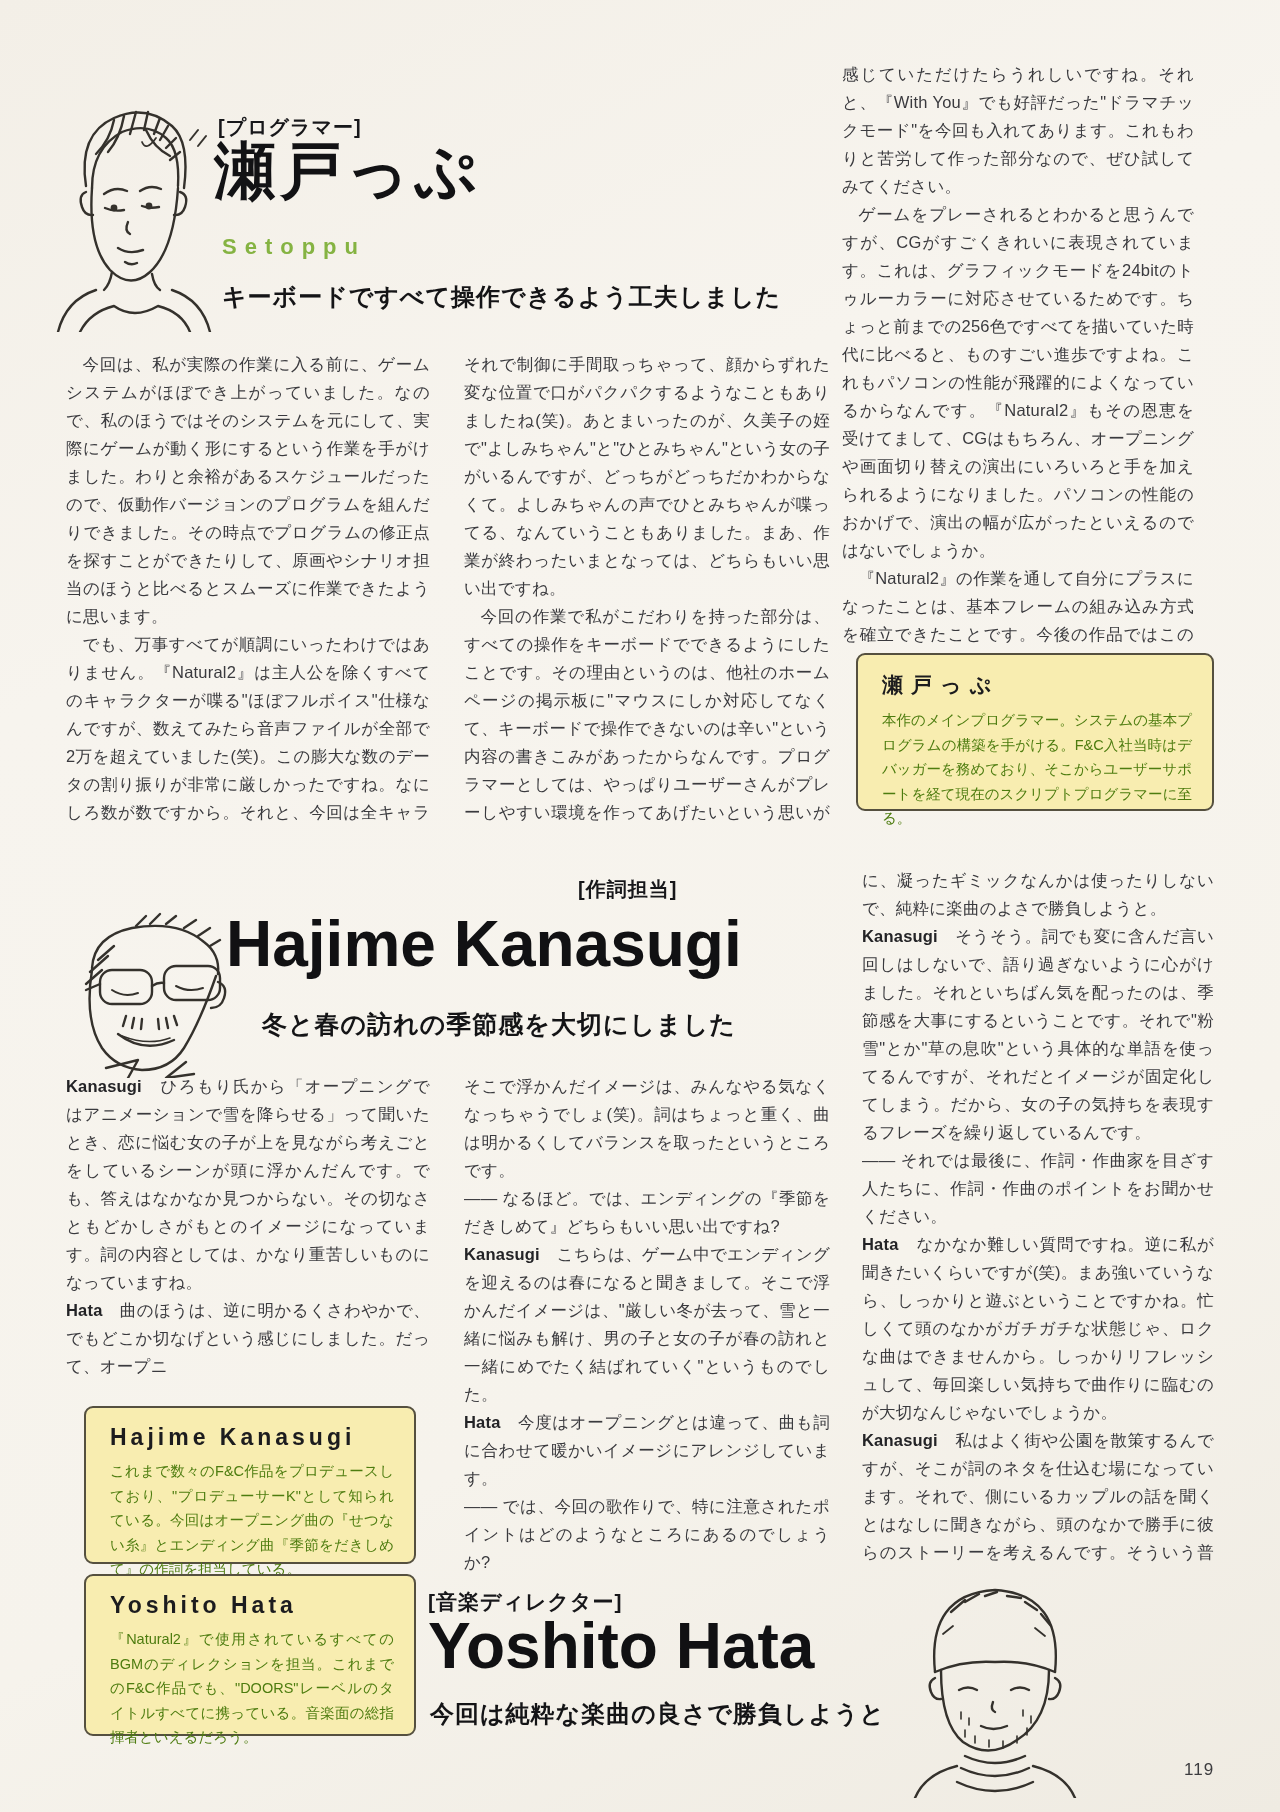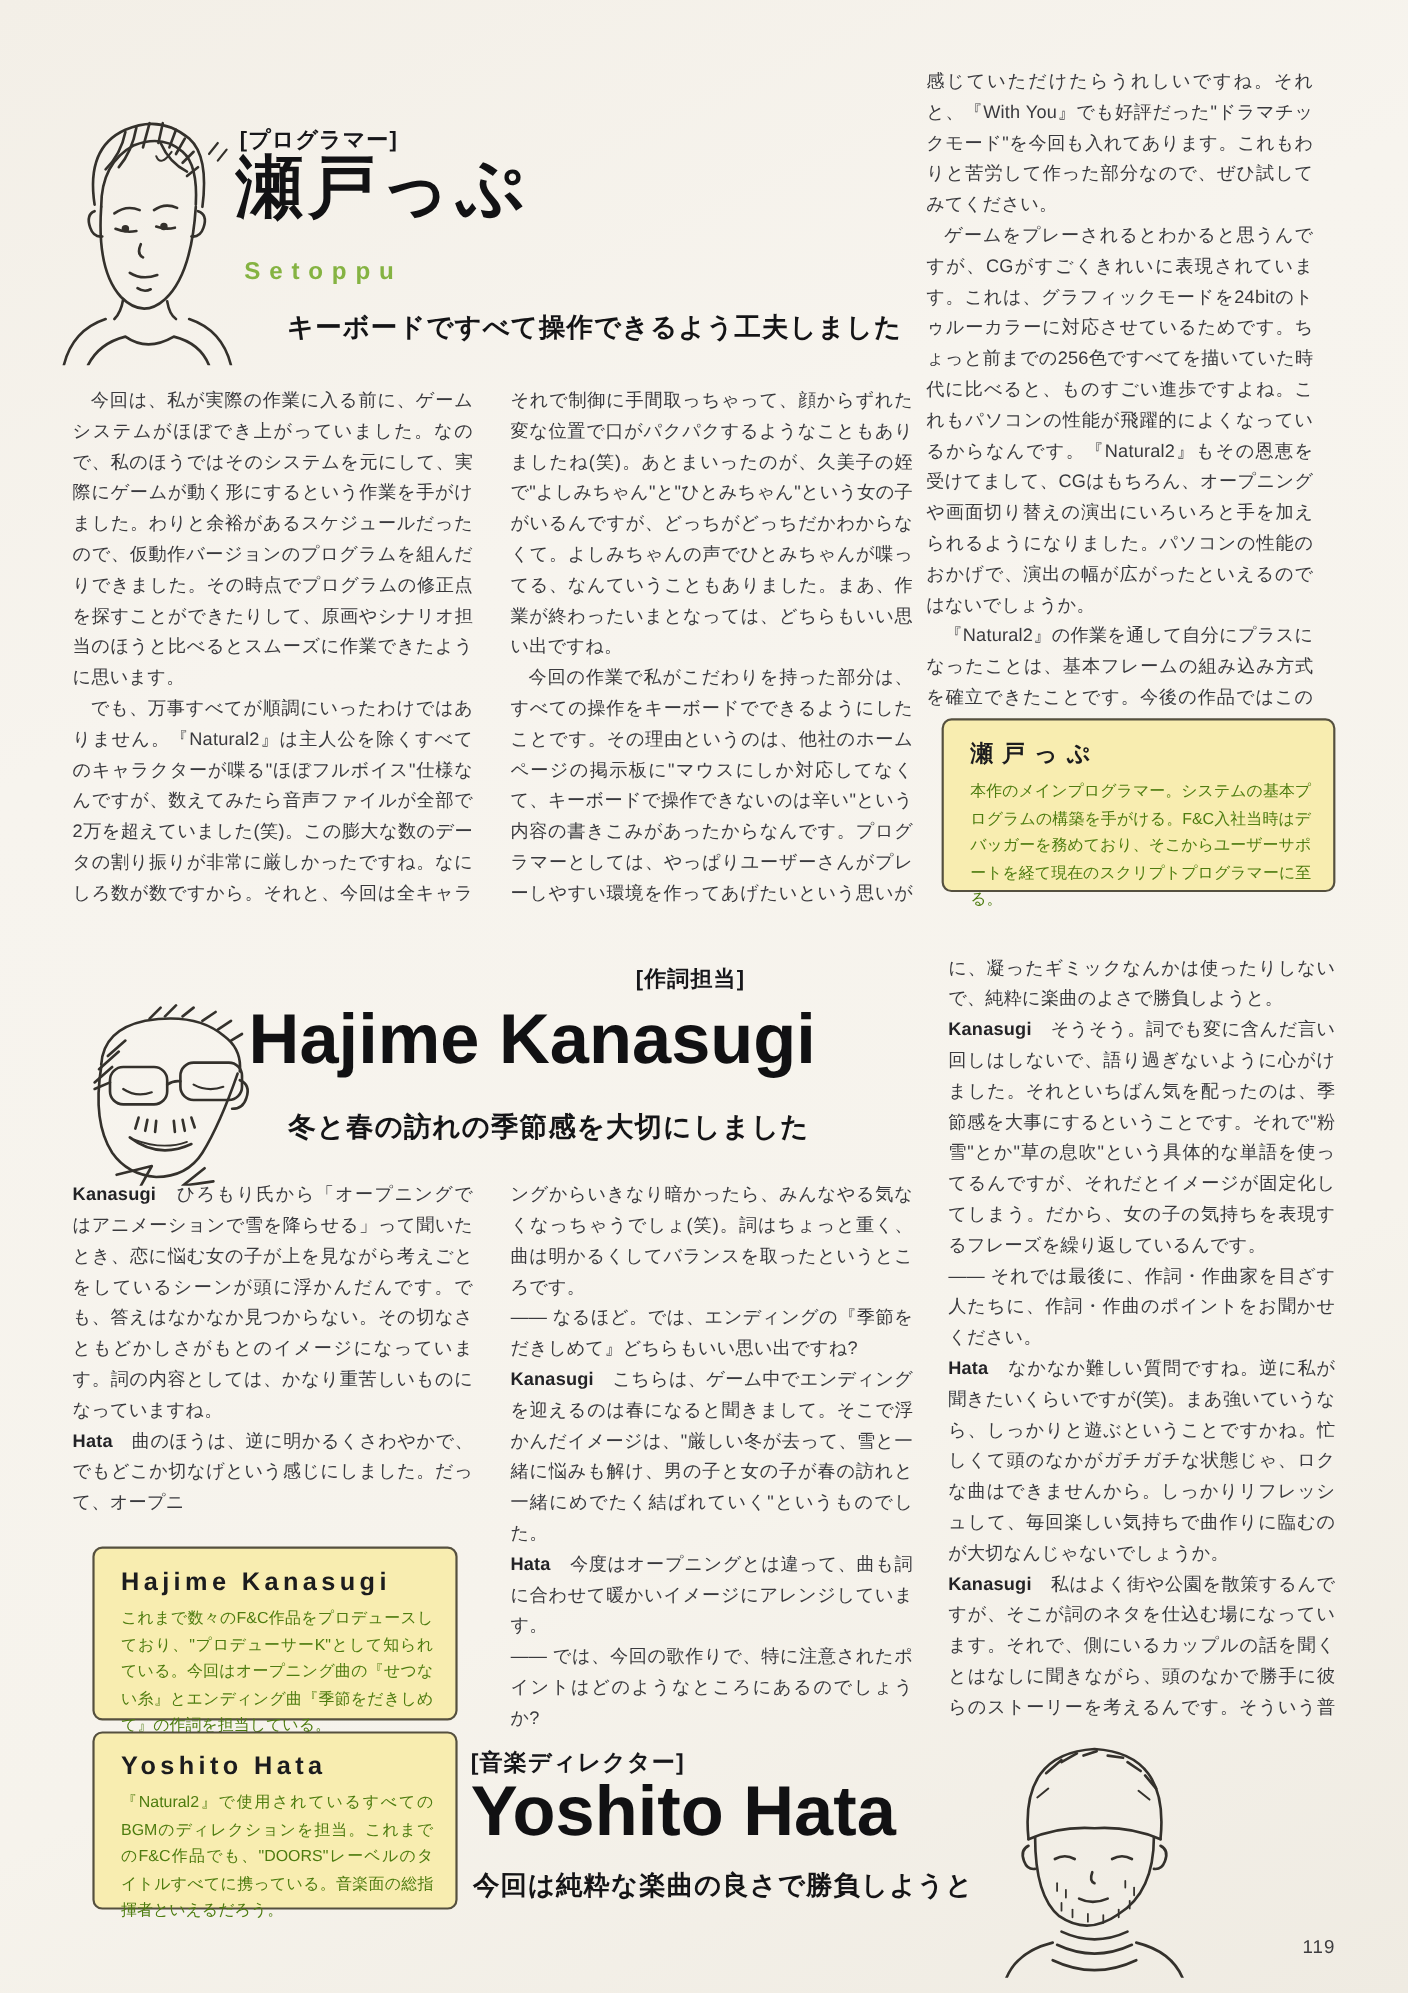--- a/index.html
+++ b/index.html
@@ -70,21 +70,21 @@
       <path d="M102,192 q2,12 8,16"></path>
       <path d="M8,250 Q16,218 46,208"></path>
       <path d="M160,250 Q152,218 122,208"></path>
       <path d="M30,250 Q40,230 64,224 Q84,238 108,224 Q132,230 140,250"></path>
     </g>
   </svg>
 
   <div class="abs role" style="left:218px;top:114px;">[プログラマー]</div>
   <div class="abs name-jp" style="left:214px;top:140px;">瀬戸っぷ</div>
   <div class="abs roman-green" style="left:222px;top:234px;color:#85b342;">Setoppu</div>
-  <div class="abs headline" style="left:222px;top:281px;margin-left:39px;">キーボードですべて操作できるよう工夫しました</div>
+  <div class="abs headline" style="left:222px;top:281px;">キーボードですべて操作できるよう工夫しました</div>
 
   <div class="abs body-col" style="left:66px;top:350px;width:364px;height:478px;">
       <p class="para indent">今回は、私が実際の作業に入る前に、ゲームシステムがほぼでき上がっていました。なので、私のほうではそのシステムを元にして、実際にゲームが動く形にするという作業を手がけました。わりと余裕があるスケジュールだったので、仮動作バージョンのプログラムを組んだりできました。その時点でプログラムの修正点を探すことができたりして、原画やシナリオ担当のほうと比べるとスムーズに作業できたように思います。</p>
       <p class="para indent">でも、万事すべてが順調にいったわけではありません。『Natural2』は主人公を除くすべてのキャラクターが喋る"ほぼフルボイス"仕様なんですが、数えてみたら音声ファイルが全部で2万を超えていました(笑)。この膨大な数のデータの割り振りが非常に厳しかったですね。なにしろ数が数ですから。それと、今回は全キャラが口パクするんですが、私はいままで口パクのプログラムを担当したことがなかったんです。</p>
     </div>
   <div class="abs body-col" style="left:464px;top:350px;width:366px;height:478px;">
       <p class="para">それで制御に手間取っちゃって、顔からずれた変な位置で口がパクパクするようなこともありましたね(笑)。あとまいったのが、久美子の姪で"よしみちゃん"と"ひとみちゃん"という女の子がいるんですが、どっちがどっちだかわからなくて。よしみちゃんの声でひとみちゃんが喋ってる、なんていうこともありました。まあ、作業が終わったいまとなっては、どちらもいい思い出ですね。</p>
       <p class="para indent">今回の作業で私がこだわりを持った部分は、すべての操作をキーボードでできるようにしたことです。その理由というのは、他社のホームページの掲示板に"マウスにしか対応してなくて、キーボードで操作できないのは辛い"という内容の書きこみがあったからなんです。プログラマーとしては、やっぱりユーザーさんがプレーしやすい環境を作ってあげたいという思いがありまして、苦労してでも実現しようとがんばってみました。これで多少なりともプレーしやすいと</p>
     </div>
   <div class="abs body-col" style="left:842px;top:60px;width:352px;height:590px;">
@@ -133,21 +133,21 @@
 
   <div class="abs role" style="left:578px;top:876px;text-align:right;">[作詞担当]</div>
   <div class="abs name-en" style="left:226px;top:912px;">Hajime Kanasugi</div>
   <div class="abs headline" style="left:262px;top:1008px;font-size:25px;">冬と春の訪れの季節感を大切にしました</div>
 
   <div class="abs body-col" style="left:66px;top:1072px;width:364px;height:328px;">
       <p class="para"><span class="speaker">Kanasugi</span>　ひろもり氏から「オープニングではアニメーションで雪を降らせる」って聞いたとき、恋に悩む女の子が上を見ながら考えごとをしているシーンが頭に浮かんだんです。でも、答えはなかなか見つからない。その切なさともどかしさがもとのイメージになっています。詞の内容としては、かなり重苦しいものになっていますね。</p>
       <p class="para"><span class="speaker">Hata</span>　曲のほうは、逆に明かるくさわやかで、でもどこか切なげという感じにしました。だって、オープニ</p>
     </div>
   <div class="abs body-col" style="left:464px;top:1072px;width:366px;height:502px;">
-      <p class="para">ングからいきなり暗かったら、みんなやる気なくなっちゃうでしょ(笑)。詞はちょっと重く、曲は明かるくしてバランスを取ったというところです。</p>
+      <p class="para">そこで浮かんだイメージは、みんなやる気なくなっちゃうでしょ(笑)。詞はちょっと重く、曲は明かるくしてバランスを取ったというところです。</p>
       <p class="para">―― なるほど。では、エンディングの『季節をだきしめて』どちらもいい思い出ですね?</p>
       <p class="para"><span class="speaker">Kanasugi</span>　こちらは、ゲーム中でエンディングを迎えるのは春になると聞きまして。そこで浮かんだイメージは、"厳しい冬が去って、雪と一緒に悩みも解け、男の子と女の子が春の訪れと一緒にめでたく結ばれていく"というものでした。</p>
       <p class="para"><span class="speaker">Hata</span>　今度はオープニングとは違って、曲も詞に合わせて暖かいイメージにアレンジしています。</p>
       <p class="para">―― では、今回の歌作りで、特に注意されたポイントはどのようなところにあるのでしょうか?</p>
     </div>
   <div class="abs body-col" style="left:862px;top:866px;width:352px;height:698px;">
       <p class="para">に、凝ったギミックなんかは使ったりしないで、純粋に楽曲のよさで勝負しようと。</p>
       <p class="para"><span class="speaker">Kanasugi</span>　そうそう。詞でも変に含んだ言い回しはしないで、語り過ぎないように心がけました。それといちばん気を配ったのは、季節感を大事にするということです。それで"粉雪"とか"草の息吹"という具体的な単語を使ってるんですが、それだとイメージが固定化してしまう。だから、女の子の気持ちを表現するフレーズを繰り返しているんです。</p>
       <p class="para">―― それでは最後に、作詞・作曲家を目ざす人たちに、作詞・作曲のポイントをお聞かせください。</p>
       <p class="para"><span class="speaker">Hata</span>　なかなか難しい質問ですね。逆に私が聞きたいくらいですが(笑)。まあ強いていうなら、しっかりと遊ぶということですかね。忙しくて頭のなかがガチガチな状態じゃ、ロクな曲はできませんから。しっかりリフレッシュして、毎回楽しい気持ちで曲作りに臨むのが大切なんじゃないでしょうか。</p>

